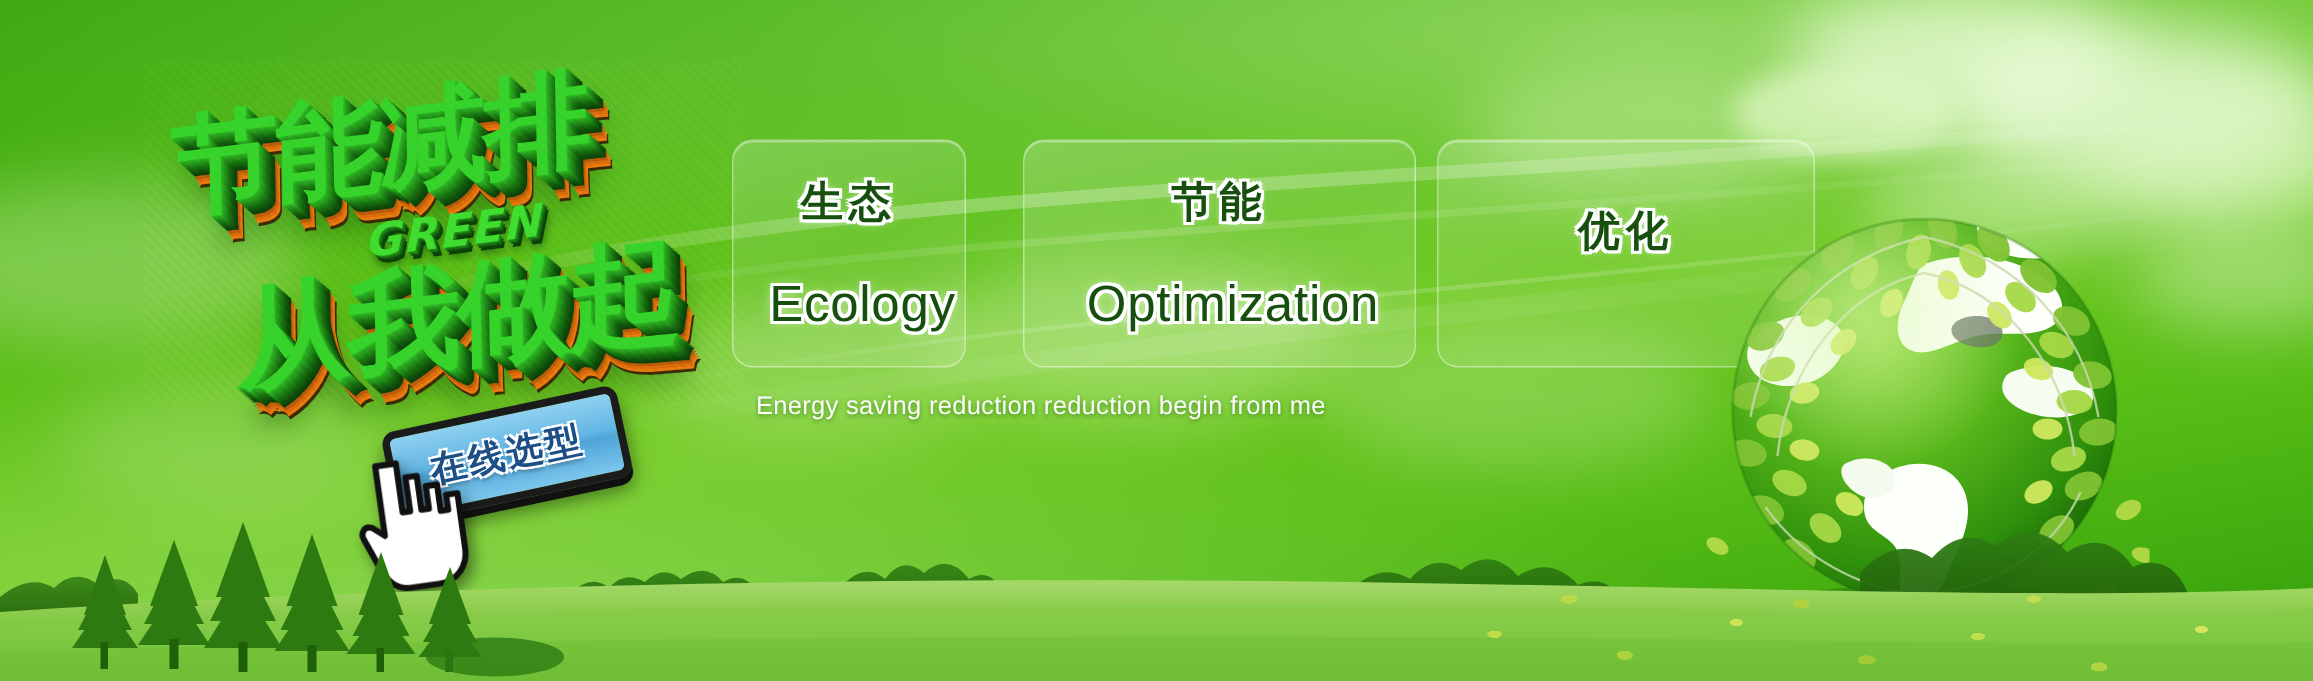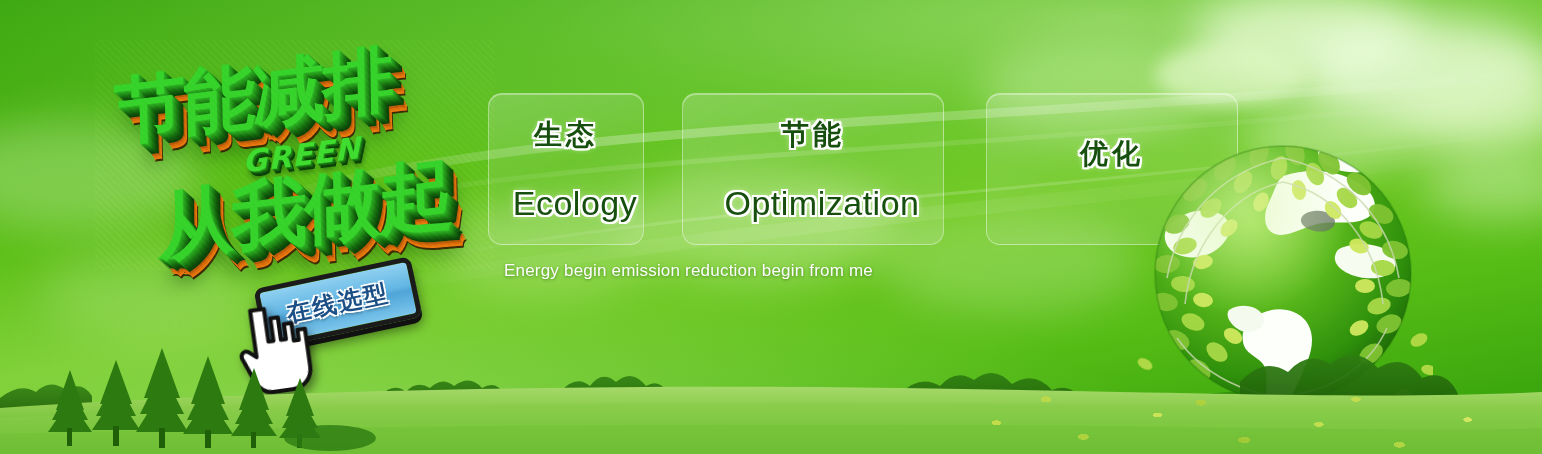--- a/index.html
+++ b/index.html
@@ -62,21 +62,21 @@
     filter:drop-shadow(3px 5px 5px rgba(0,0,0,.45));}
 
   
   .cards{position:absolute;left:488px;top:93px;display:flex;gap:14px;}
   .card{width:154px;height:150px;border-radius:14px;
     background:linear-gradient(160deg,rgba(255,255,255,.20),rgba(255,255,255,.07) 48%,rgba(255,255,255,.16));
     border:1px solid rgba(255,255,255,.40);
     box-shadow:inset 0 1px 0 rgba(255,255,255,.35);
     display:flex;flex-direction:column;align-items:center;justify-content:center;}
   .card.wide{width:260px;margin-left:24px;}
-  .card.mid{width:250px;margin-left:28px;}
+  .card.mid{width:250px;}
   .card-cn{font-size:28px;font-weight:bold;color:#17500e;letter-spacing:4px;
     font-family:"DejaVu Sans","Liberation Sans",sans-serif;margin-bottom:30px;
     text-shadow:-2px -2px 0 #fff,2px -2px 0 #fff,-2px 2px 0 #fff,2px 2px 0 #fff,
                 -2px 0 0 #fff,2px 0 0 #fff,0 -2px 0 #fff,0 2px 0 #fff,0 0 6px rgba(255,255,255,.9);}
   .card-en{font-size:34px;color:#17500e;letter-spacing:.5px;white-space:nowrap;
     text-shadow:-2px -2px 0 #fff,2px -2px 0 #fff,-2px 2px 0 #fff,2px 2px 0 #fff,
                 -2px 0 0 #fff,2px 0 0 #fff,0 -2px 0 #fff,0 2px 0 #fff,0 0 7px rgba(255,255,255,.85);padding-left:18px;}
 
   .tagline{position:absolute;left:504px;top:261px;font-size:17px;color:#fdfdfd;
     letter-spacing:.2px;text-shadow:0 1px 3px rgba(30,90,10,.55);white-space:nowrap;}
@@ -167,21 +167,21 @@
     </div>
     <div class="card wide">
       <div class="card-cn">节能</div>
       <div class="card-en">Optimization</div>
     </div>
     <div class="card mid">
       <div class="card-cn">优化</div>
     </div>
   </div>
 
-  <div class="tagline">Energy begin emission reduction begin from me</div>
+  <div class="tagline">Energy saving reduction reduction begin from me</div>
 
   <div class="globe-wrap">
     <svg width="300" height="300" viewBox="0 0 300 300" aria-hidden="true">
       <defs>
         <radialGradient id="gsphere" cx="38%" cy="30%" r="78%">
           <stop offset="0" stop-color="#8fd83d"></stop>
           <stop offset=".42" stop-color="#59b81b"></stop>
           <stop offset=".78" stop-color="#2e8f0b"></stop>
           <stop offset="1" stop-color="#185c06"></stop>
         </radialGradient>

